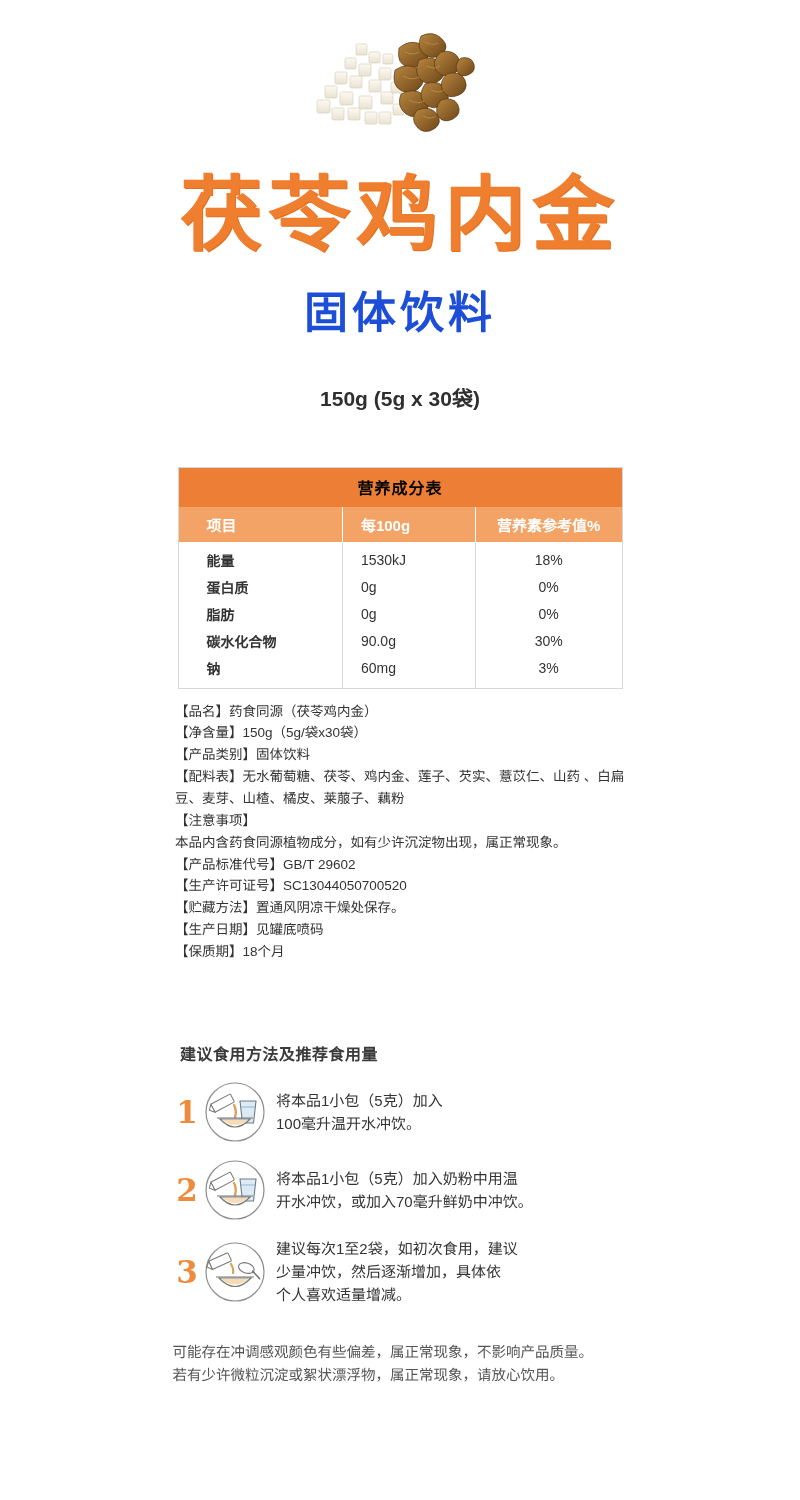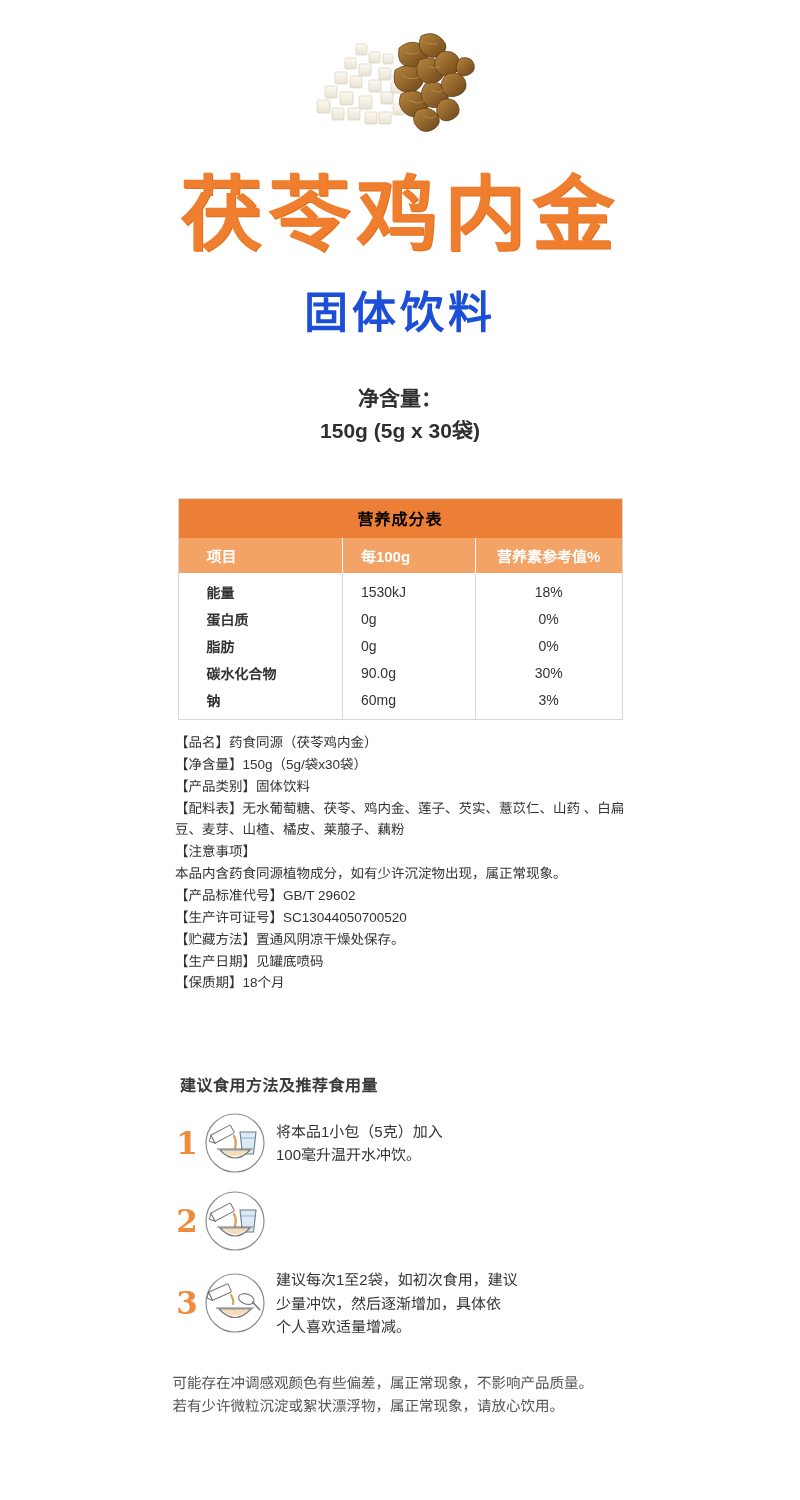--- a/index.html
+++ b/index.html
@@ -236,21 +236,20 @@
       <path d="M130 34 q8 4 13 1"></path>
       <path d="M128 108 q8 4 13 0"></path>
     </g>
   </svg>
 </div>
 
 <div class="title-main">茯苓鸡内金</div>
 <div class="title-sub">固体饮料</div>
 
 <div class="net-weight">
-  <div class="nw-label">净含量：</div>
   <div class="nw-value">150g (5g x 30袋)</div>
 </div>
 
 <div class="nutrition">
   <div class="nt-title">营养成分表</div>
   <table>
     <thead>
       <tr>
         <th class="c0">项目</th>
         <th class="c1">每100g</th>
@@ -339,20 +338,21 @@
           <path d="M8 16 l-4 4.5 l4 4.5 z" fill="#ffffff" stroke="#777" stroke-width="1"></path>
         </g>
         <path d="M30 24 q3 6 1 12" stroke="#d8a35b" stroke-width="2.4" fill="none" stroke-linecap="round"></path>
         <path d="M36 20 l16 0 l-2.5 22 l-11 0 z" fill="#dceaf5" stroke="#6f7b84" stroke-width="1.1"></path>
         <path d="M37 26 l14 0" stroke="#8fb6d4" stroke-width="1" fill="none"></path>
         <path d="M16 38 q15 16 30 0 z" fill="#ffffff" stroke="#777" stroke-width="1.2"></path>
         <path d="M13 37 l36 0" stroke="#777" stroke-width="1.2"></path>
         <path d="M18 39 q13 10 26 0" fill="#f0c98c" opacity="0.65"></path>
       </svg>
     </div>
+    <div class="step-text">将本品1小包（5克）加入奶粉中用温<br>开水冲饮，或加入70毫升鲜奶中冲饮。</div>
   </div>
 
   <div class="step">
     <div class="step-num">3</div>
     <div class="step-ico">
       <svg viewBox="0 0 62 62" width="62" height="62">
         <circle cx="31" cy="31" r="29" fill="#ffffff" stroke="#8d8d8d" stroke-width="1.2"></circle>
         <g transform="rotate(-24 20 20)">
           <rect x="6" y="14" width="21" height="9" rx="1" fill="#ffffff" stroke="#777" stroke-width="1"></rect>
           <path d="M6 14 l-4 4.5 l4 4.5 z" fill="#ffffff" stroke="#777" stroke-width="1"></path>

